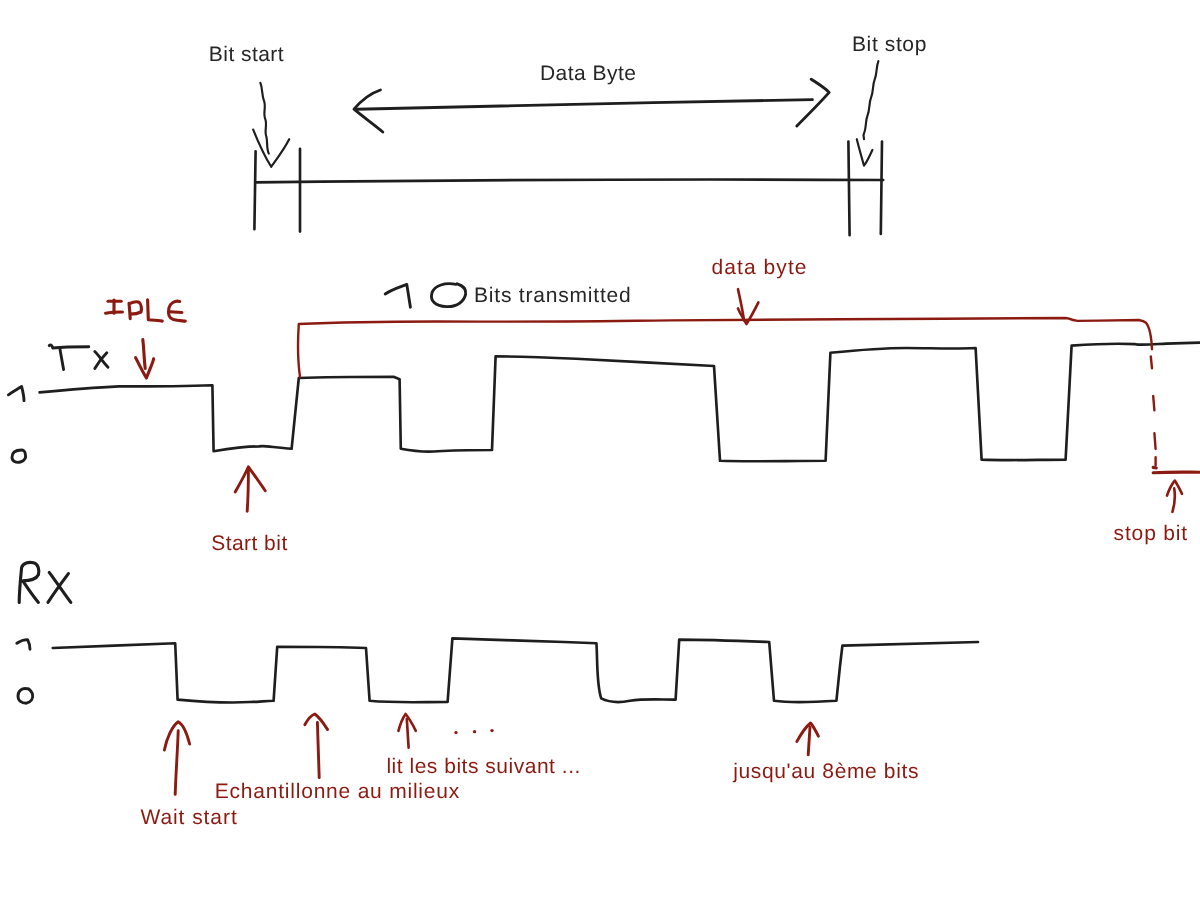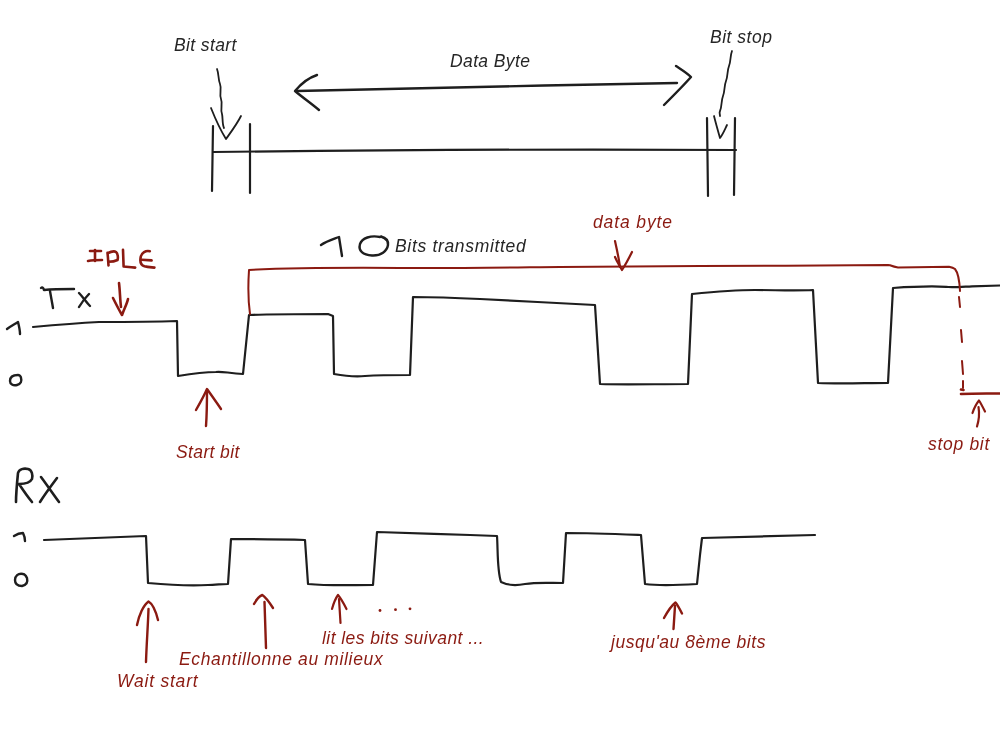--- a/index.html
+++ b/index.html
@@ -1,17 +1,17 @@
 <!DOCTYPE html>
 <html><head>
 <meta charset="utf-8">
 <style>
   html,body{margin:0;padding:0;background:#ffffff;}
   .page{position:relative;width:1000px;height:750px;background:#ffffff;overflow:hidden;
-        font-family:"Liberation Sans", sans-serif;font-style:italic;}
+        font-family:"Liberation Sans", sans-serif;}
   svg{position:absolute;left:0;top:0;filter:blur(0.4px);}
   .blk{stroke:#1e1e1e;fill:none;stroke-linecap:round;stroke-linejoin:round;}
   .red{stroke:#8b1a11;fill:none;stroke-linecap:round;stroke-linejoin:round;}
   text{font-family:"Liberation Sans", sans-serif;}
   .tblk{fill:#262626;}
   .tred{fill:#8b1a11;}
 </style>
 </head>
 <body>
 <div class="page">

